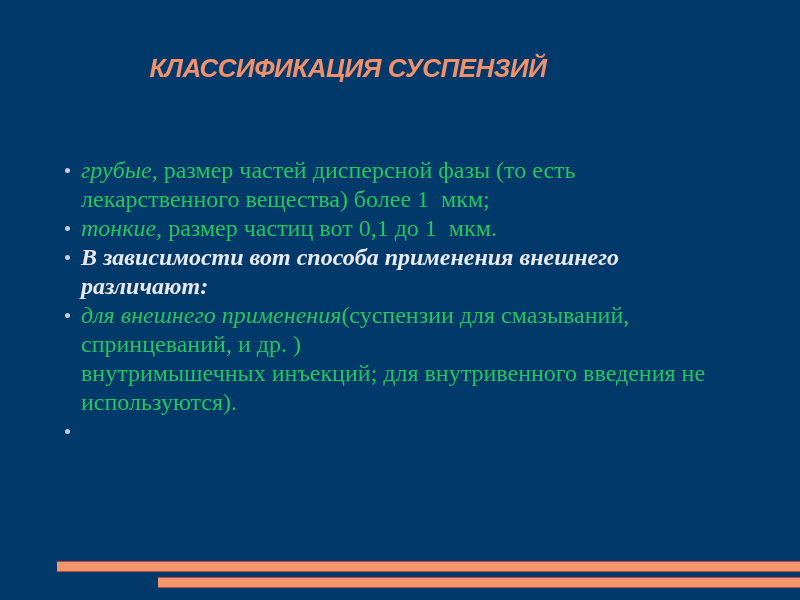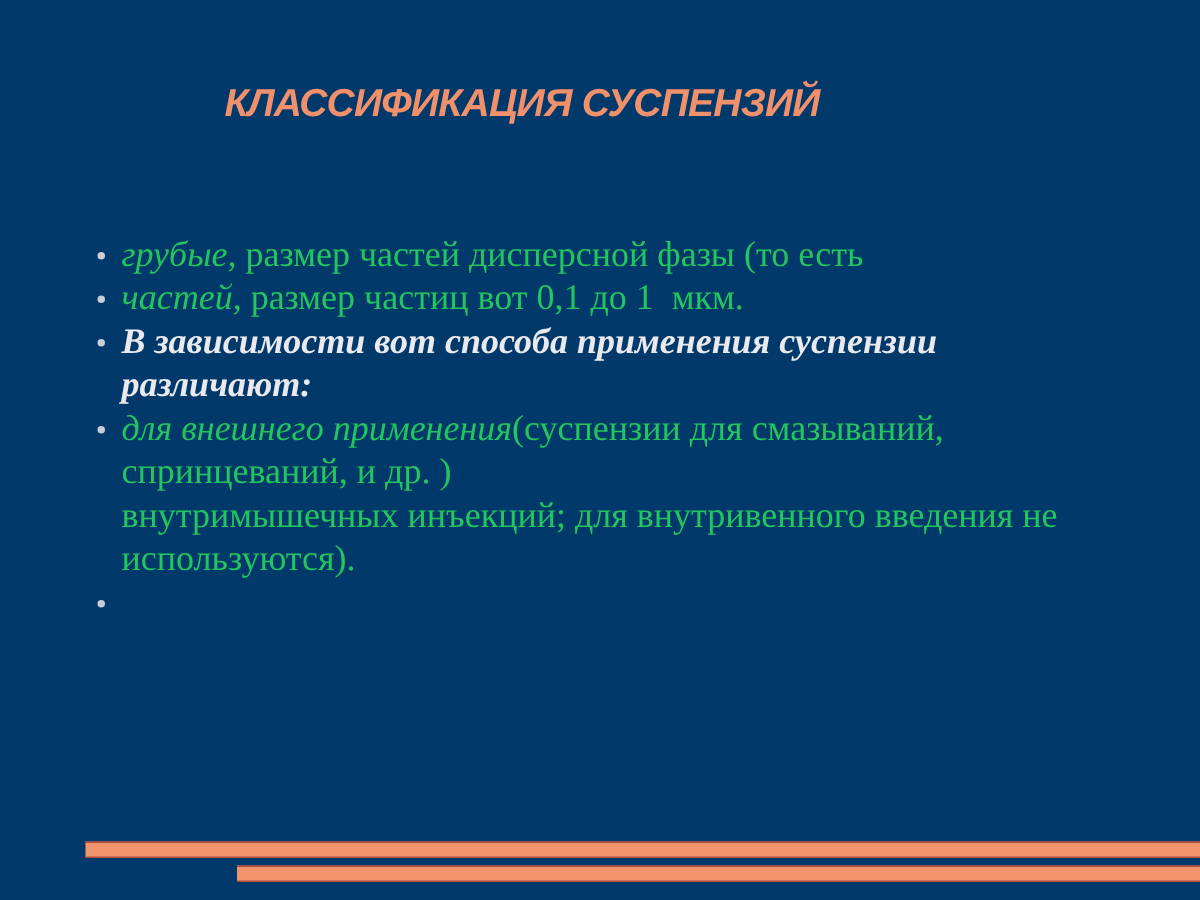--- a/index.html
+++ b/index.html
@@ -49,22 +49,23 @@
 </style>
 </head>
 <body>
 
 <div class="slide">
 
   <div class="title">КЛАССИФИКАЦИЯ СУСПЕНЗИЙ</div>
 
   <div class="body-block">
       <div class="line indented"><span class="dot"></span><span class="txt yellow"><span class="it">грубые,</span><span> размер частей дисперсной фазы (то есть</span></span></div>
-      <div class="line indented"><span class="dot"></span><span class="txt yellow"><span class="it">частей,</span><span> размер частиц вот 0,1 до 1  мкм.</span></span></div>
-      <div class="line indented"><span class="dot"></span><span class="txt white"><span class="it bd">В зависимости вот способа применения суспензии</span></span></div>
+      <div class="line indented"><span class="txt yellow"><span>лекарственного вещества) более 1  мкм;</span></span></div>
+      <div class="line indented"><span class="dot"></span><span class="txt yellow"><span class="it">тонкие,</span><span> размер частиц вот 0,1 до 1  мкм.</span></span></div>
+      <div class="line indented"><span class="dot"></span><span class="txt white"><span class="it bd">В зависимости вот способа применения внешнего</span></span></div>
       <div class="line indented"><span class="txt white"><span class="it bd">различают:</span></span></div>
       <div class="line indented"><span class="dot"></span><span class="txt yellow"><span class="it">для внешнего применения</span><span>(суспензии для смазываний,</span></span></div>
       <div class="line indented"><span class="txt yellow"><span>спринцеваний, и др. )</span></span></div>
       <div class="line indented"><span class="txt yellow"><span>внутримышечных инъекций; для внутривенного введения не</span></span></div>
       <div class="line indented"><span class="txt yellow"><span>используются).</span></span></div>
       <div class="line indented"><span class="dot"></span><span class="txt yellow"></span></div>
     </div>
 
   <div class="footer-bar bar1"></div>
 

